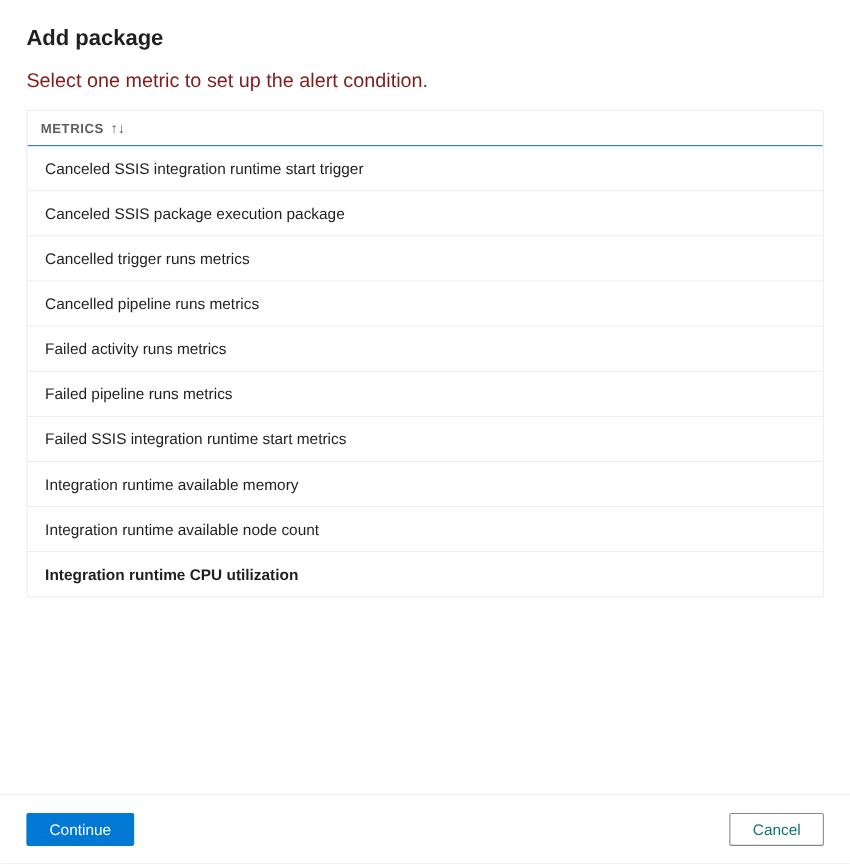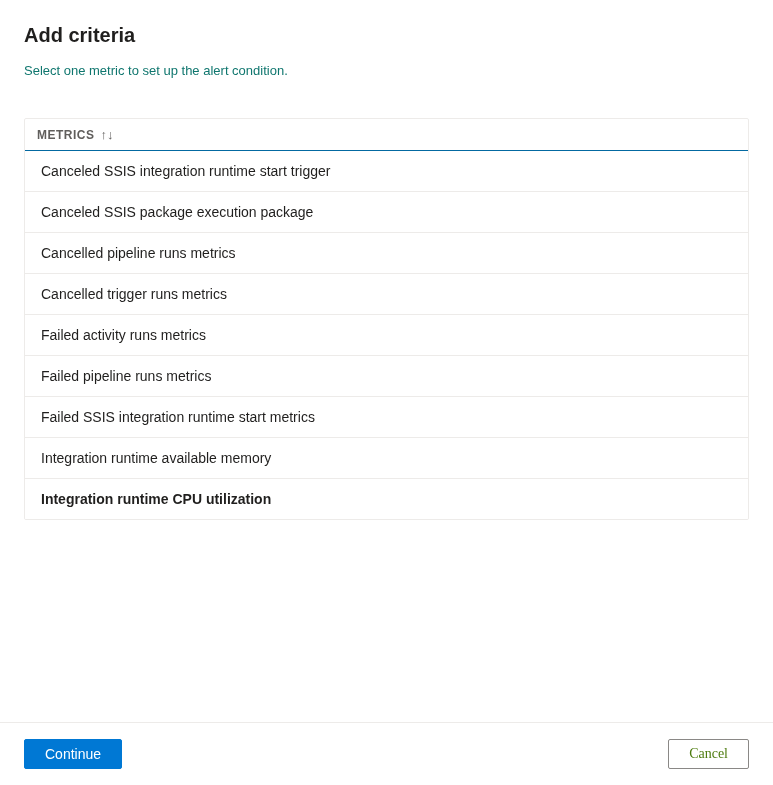--- a/index.html
+++ b/index.html
@@ -34,23 +34,23 @@
     }
 
     .dialog-title {
       font-size: 20px;
       font-weight: 600;
       color: #201f1e;
       margin-bottom: 16px;
     }
 
     .dialog-subtitle {
-      font-size: 13px;
-      color: #0f766e;
-      margin-bottom: 32px;
+      font-size: 18px;
+      color: #7f1d1d;
+      margin-bottom: 8px;
     }
 
     .dialog-content {
       flex: 1;
       padding: 0 24px;
       overflow: hidden;
     }
 
     .metrics-header {
       display: flex;
@@ -128,54 +128,55 @@
       border: 1px solid #0078d4;
       padding: 6px 20px;
       font-size: 14px;
       cursor: pointer;
       border-radius: 2px;
       font-family: inherit;
     }
 
     .btn-cancel {
       background: #ffffff;
-      color: #4d7c0f;
+      color: #0f766e;
       border: 1px solid #8a8886;
       padding: 6px 20px;
       font-size: 14px;
       cursor: pointer;
       border-radius: 2px;
-      font-family: Liberation Serif, serif;
+      font-family: Liberation Sans, sans-serif;
     }
   </style>
 </head>
 <body>
 
 <div class="dialog">
   <div class="dialog-header">
-    <div class="dialog-title">Add criteria</div>
+    <div class="dialog-title">Add package</div>
     <div class="dialog-subtitle">Select one metric to set up the alert condition.</div>
   </div>
 
   <div class="dialog-content">
     <div class="metrics-list">
       <div class="metrics-header">
         <span class="metrics-label">METRICS</span>
         <span class="sort-icon">↑↓</span>
       </div>
       <div class="metrics-list-container">
 
       <div class="metric-item">Canceled SSIS integration runtime start trigger</div>
           <div class="metric-item">Canceled SSIS package execution package</div>
+          <div class="metric-item">Cancelled trigger runs metrics</div>
           <div class="metric-item">Cancelled pipeline runs metrics</div>
-          <div class="metric-item">Cancelled trigger runs metrics</div>
           <div class="metric-item">Failed activity runs metrics</div>
           <div class="metric-item">Failed pipeline runs metrics</div>
           <div class="metric-item">Failed SSIS integration runtime start metrics</div>
           <div class="metric-item">Integration runtime available memory</div>
+          <div class="metric-item">Integration runtime available node count</div>
           <div class="metric-item">Integration runtime CPU utilization</div>
         </div>
     </div>
   </div>
 
   <div class="dialog-footer">
     <button class="btn-continue">Continue</button>
     <button class="btn-cancel">Cancel</button>
   </div>
 </div>

